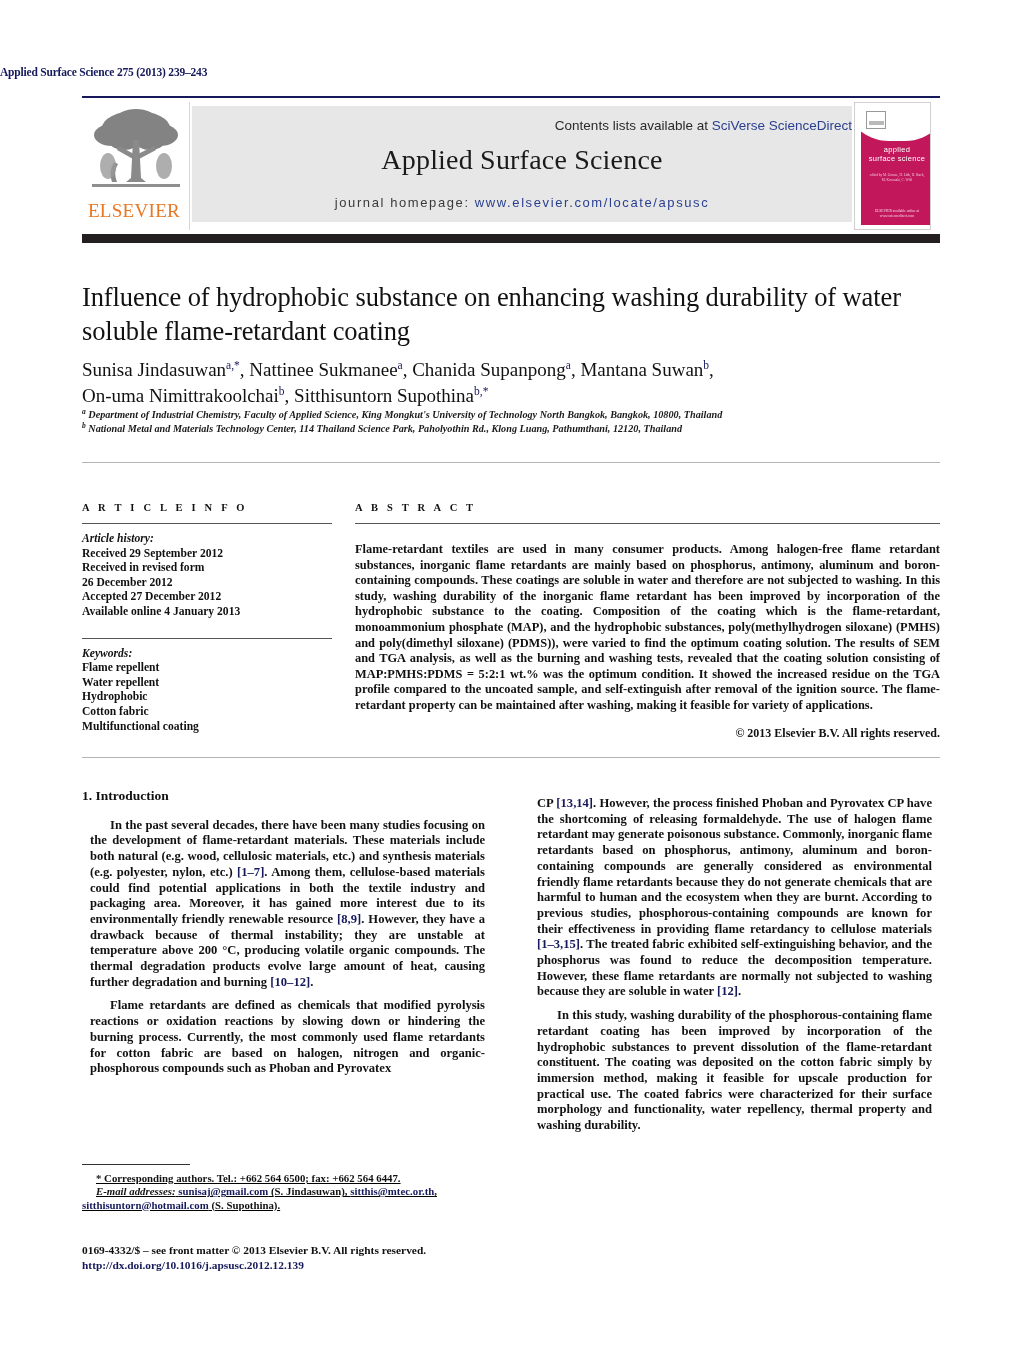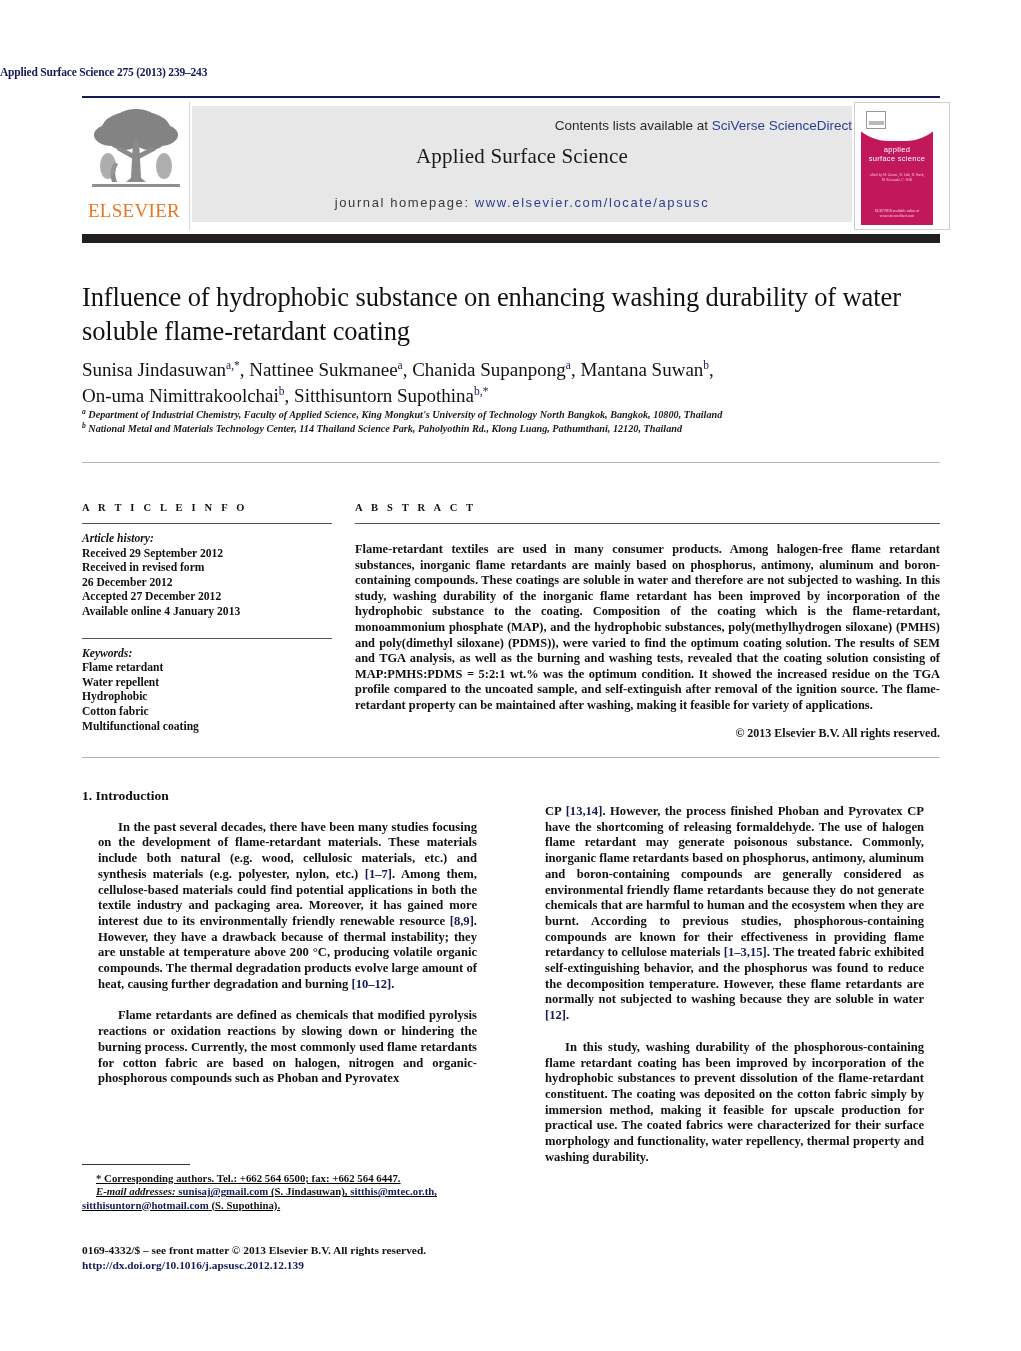--- a/index.html
+++ b/index.html
@@ -90,41 +90,41 @@
   }
   .contents-line .sd {
     color: #2a3f8f;
   }
   .journal-name {
     position: absolute;
     left: 0; top: 38px;
     width: 660px;
     text-align: center;
     font-family: "Liberation Serif", serif;
-    font-size: 21px;
+    font-size: 28px;
     color: #1a1a1a;
     letter-spacing: 0.2px;
   }
   .homepage-line {
     position: absolute;
     left: 0; bottom: 12px;
     width: 660px;
     text-align: center;
     font-family: "Liberation Sans", sans-serif;
     font-size: 13px;
     color: #3a3a3a;
     letter-spacing: 1.6px;
   }
   .homepage-line .url {
     color: #2a3f8f;
   }
   .cover-thumb {
     position: absolute;
     left: 772px; top: 6px;
-    width: 96px;
+    width: 77px;
     height: 128px;
     border: 1px solid #cfcfcf;
     box-sizing: border-box;
     background: #ffffff;
     overflow: hidden;
   }
   .cover-inner {
     position: absolute;
     left: 6px; top: 4px;
     width: 72px; height: 118px;
@@ -330,21 +330,21 @@
     text-align: justify;
   }
   .col-left  { left: 82px;  }
   .col-right { left: 529px; }
   .sec-title {
     font-size: 13.5px;
     font-weight: bold;
     margin: 0 0 14px 0;
     text-align: left;
   }
-  .para { margin: 16px; text-indent: 20px; }
+  .para { margin: 8px; text-indent: 20px; }
   .para.first { text-indent: 20px; }
   .ref { color: #15195a; }
 
   
   .footnote-area {
     position: absolute;
     left: 82px; top: 1164px;
     width: 411px;
     text-decoration: underline;
   }
@@ -466,21 +466,21 @@
         <span class="lbl">Article history:</span>
         <span>Received 29 September 2012</span><br>
         <span>Received in revised form</span><br>
         <span>26 December 2012</span><br>
         <span>Accepted 27 December 2012</span><br>
         <span>Available online 4 January 2013</span>
       </div>
       <div class="hr-thin" style="margin-top:18px"></div>
       <div class="info-block">
         <span class="lbl">Keywords:</span>
-        <span>Flame retardant</span><br>
+        <span>Flame repellent</span><br>
         <span>Water repellent</span><br>
         <span>Hydrophobic</span><br>
         <span>Cotton fabric</span><br>
         <span>Multifunctional coating</span>
       </div>
     </div>
 
     <div class="col-abstract">
       <div class="sec-head">A B S T R A C T</div>
       <div class="hr-thin"></div>

